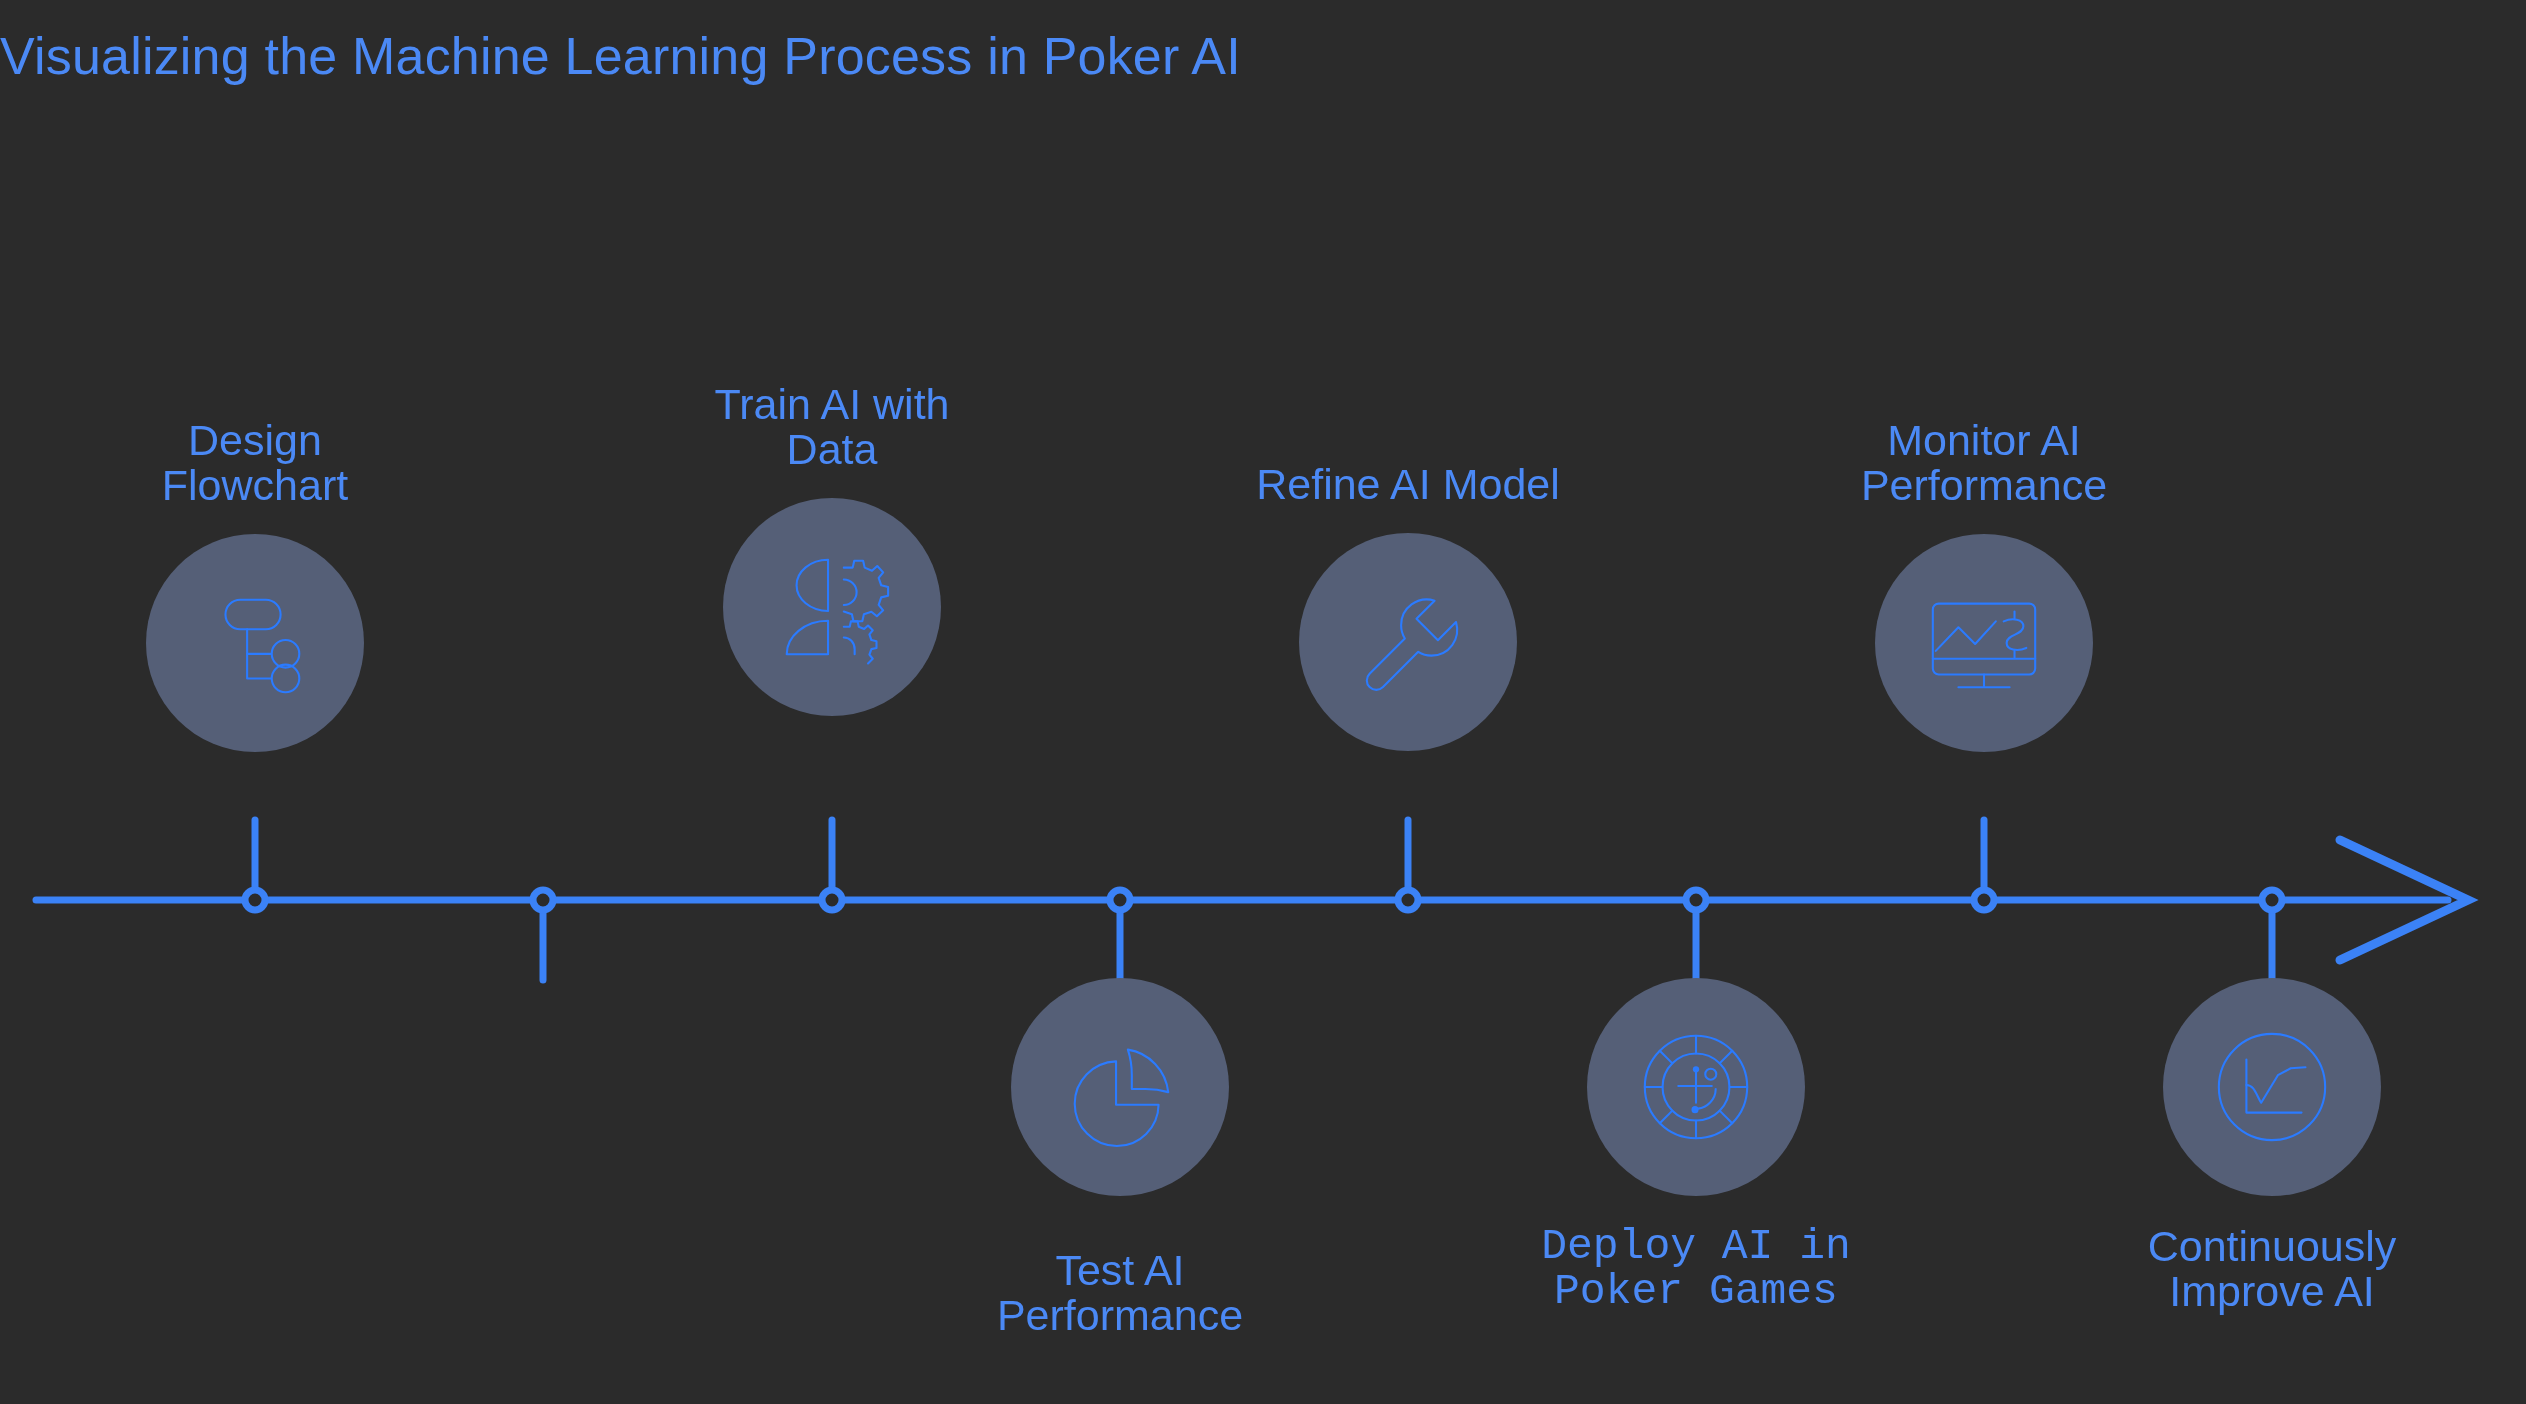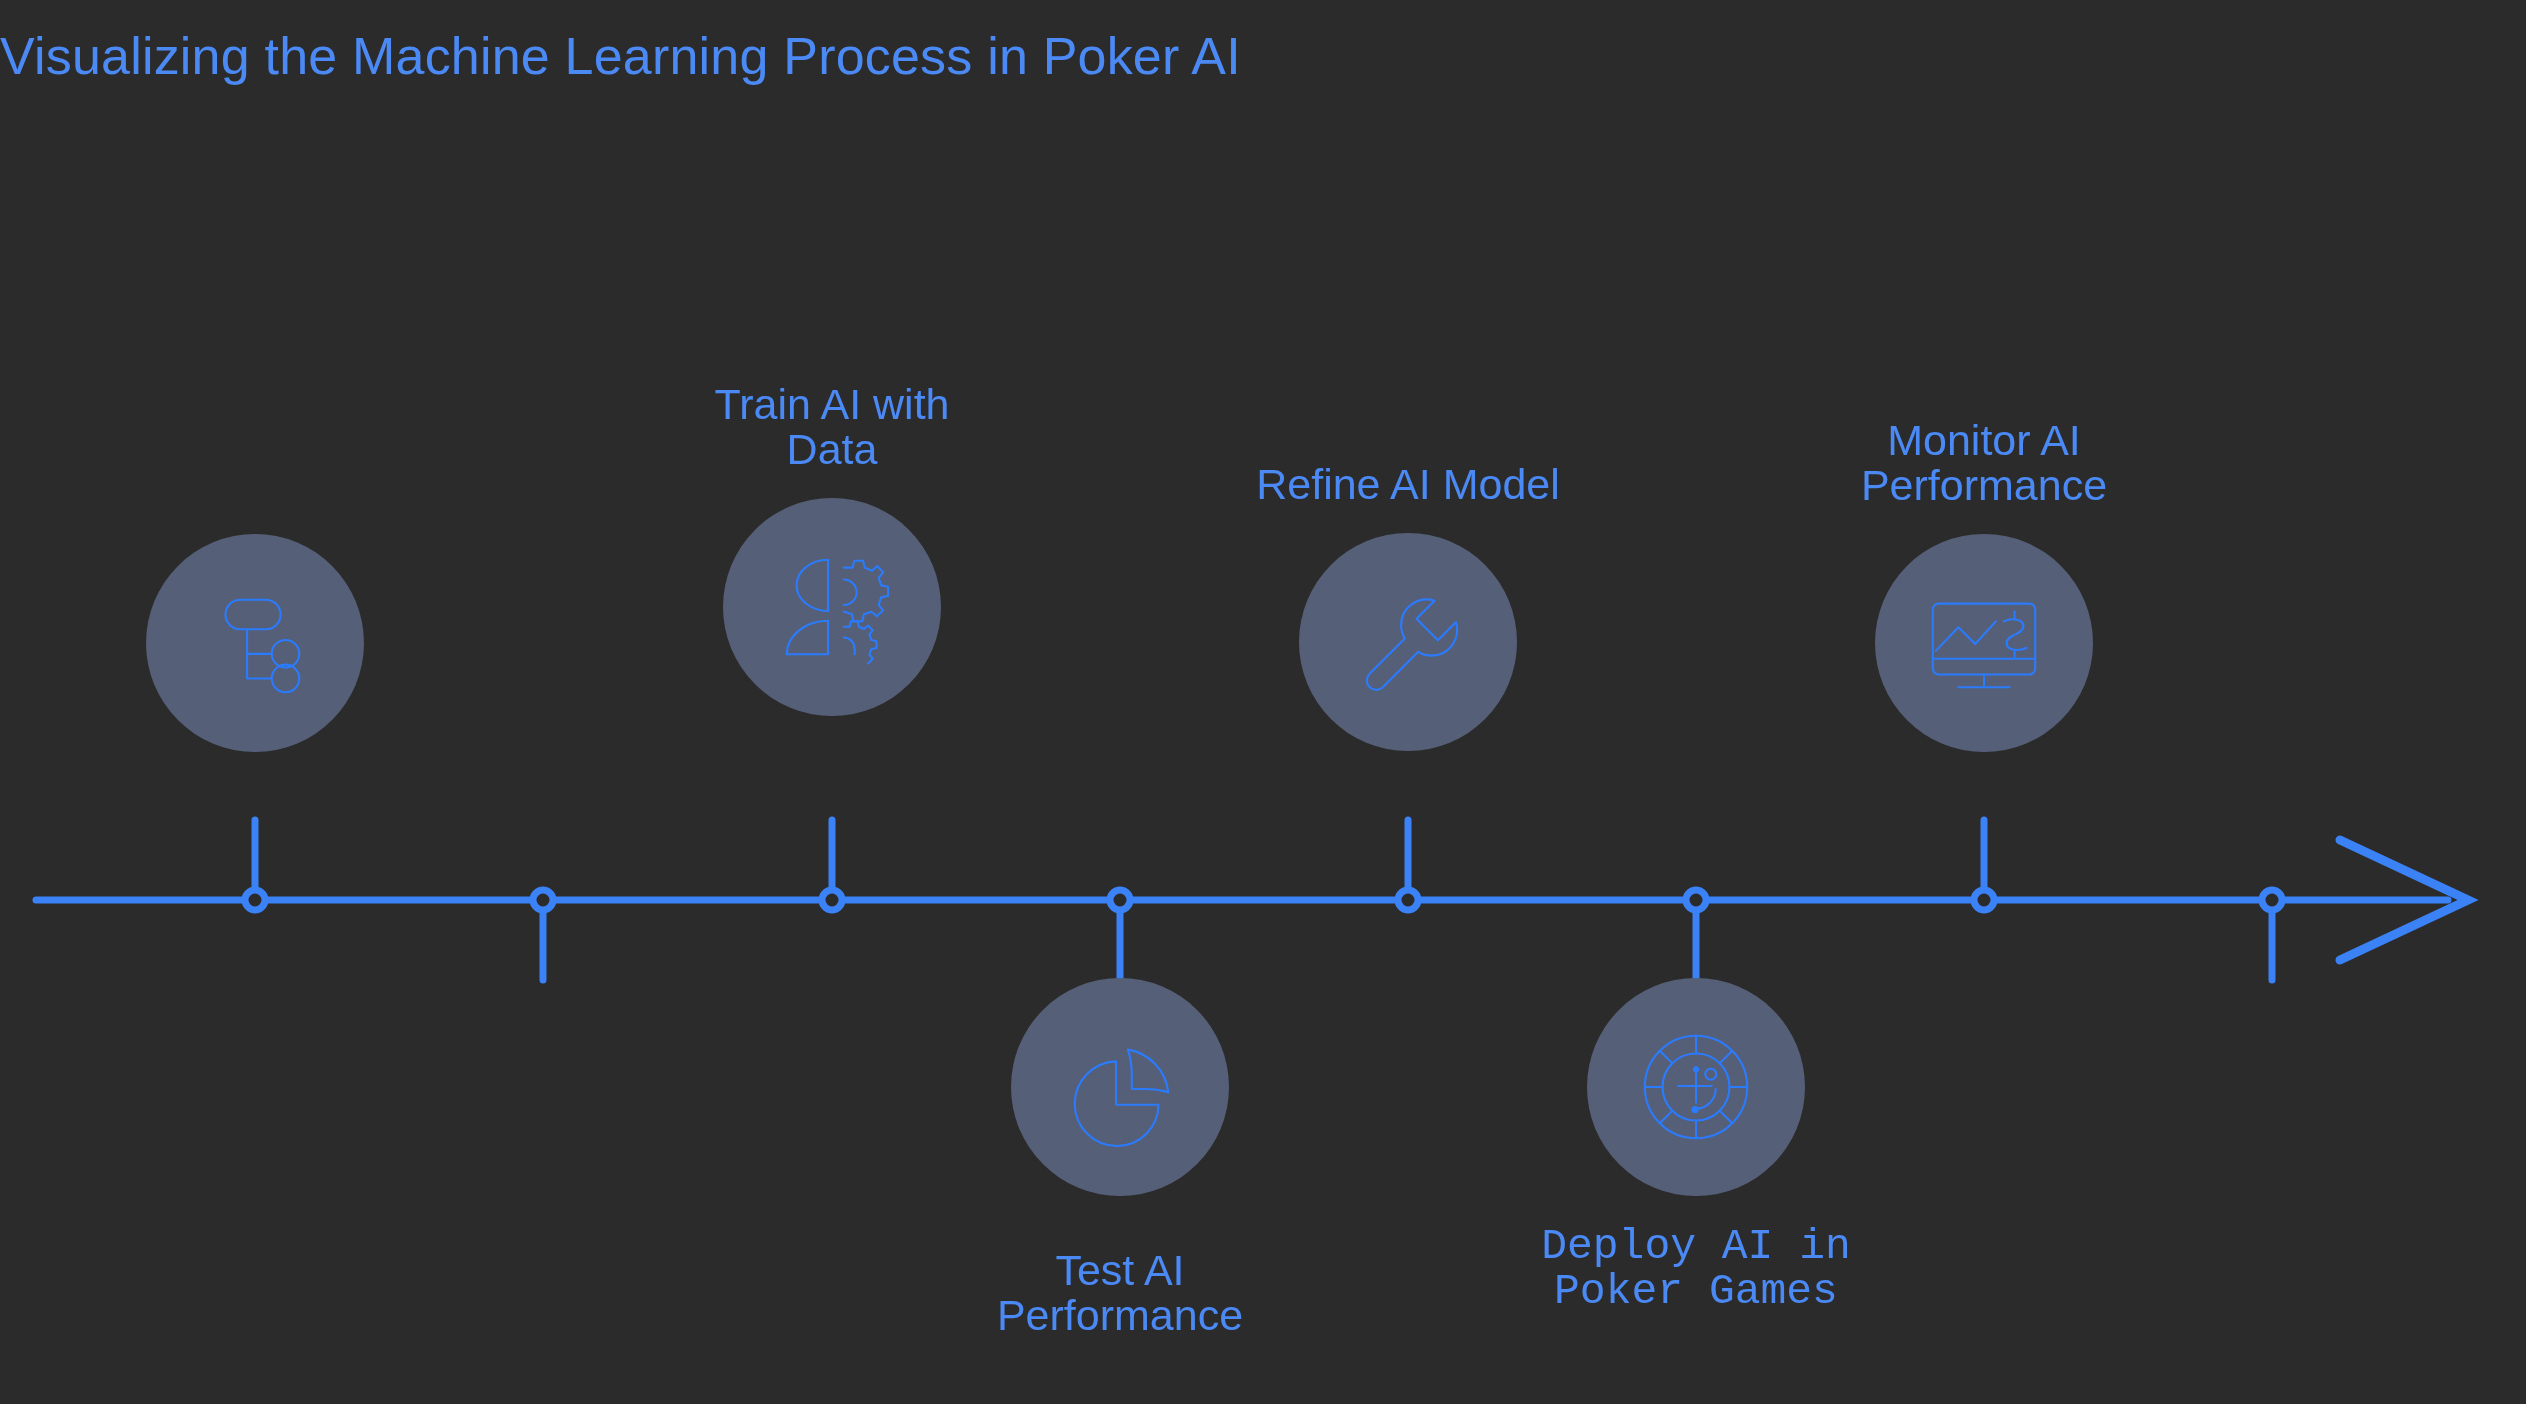--- a/index.html
+++ b/index.html
@@ -136,20 +136,22 @@
       <circle cx="832" cy="900" r="10"></circle>
       <circle cx="1120" cy="900" r="10"></circle>
       <circle cx="1408" cy="900" r="10"></circle>
       <circle cx="1696" cy="900" r="10"></circle>
       <circle cx="1984" cy="900" r="10"></circle>
       <circle cx="2272" cy="900" r="10"></circle>
     </g>
   </svg>
 
   <div class="milestone above" style="left: 255px; bottom: 652px;">
+    <div class="milestone-label">Design
+Flowchart</div>
     <div class="gap-lbl-above"></div>
     <div class="icon-bubble">
       <svg viewBox="0 0 64 64">
         <rect x="17" y="10" width="28" height="15" rx="7.5"></rect>
         <path d="M 28 25 L 28 50 L 40 50"></path>
         <path d="M 28 37.5 L 40 37.5"></path>
         <circle cx="47.5" cy="37.5" r="7"></circle>
         <circle cx="47.5" cy="50" r="7"></circle>
       </svg>
     </div>
@@ -234,14 +236,26 @@
         <path d="M 7.5 36 L 19 24 L 27.5 32.5 L 38 21"></path>
         <path d="M 42 21 C 46.5 19 52 20 52 23.5 C 52 28 43.5 27.5 43.5 32 C 43.5 35.5 49 36.5 53.5 34.5"></path>
         <path d="M 47.5 16 L 47.5 19.5"></path>
         <path d="M 47.5 36 L 47.5 39.5"></path>
         <path d="M 32 48 L 32 54"></path>
         <path d="M 19 54.5 L 45 54.5"></path>
       </svg>
     </div>
   </div>
 
+  <div class="milestone below" style="left:2272px; top:978px;">
+    <div class="icon-bubble">
+      <svg viewBox="0 0 64 64">
+        <circle cx="32" cy="32" r="27"></circle>
+        <path d="M 19 18 L 19 45 L 47 45"></path>
+        <path d="M 19 31 C 23 31 24 36 26.5 40 L 35 26 L 41.5 22.5 L 49 22"></path>
+      </svg>
+    </div>
+    <div class="gap-lbl-below"></div>
+    <div class="milestone-label">Continuously
+Improve AI</div>
+  </div>
 
 </div>
 
 </body></html>

